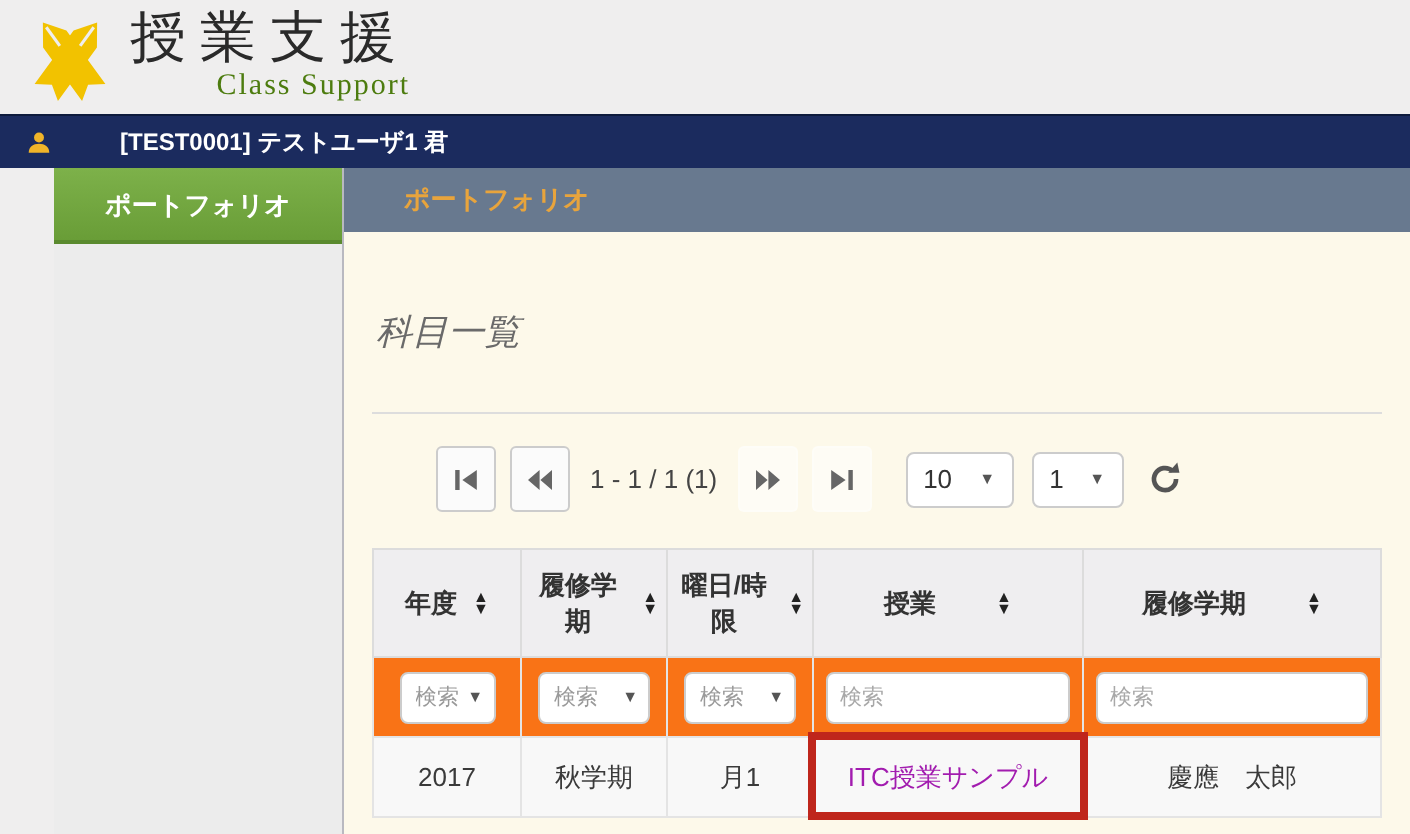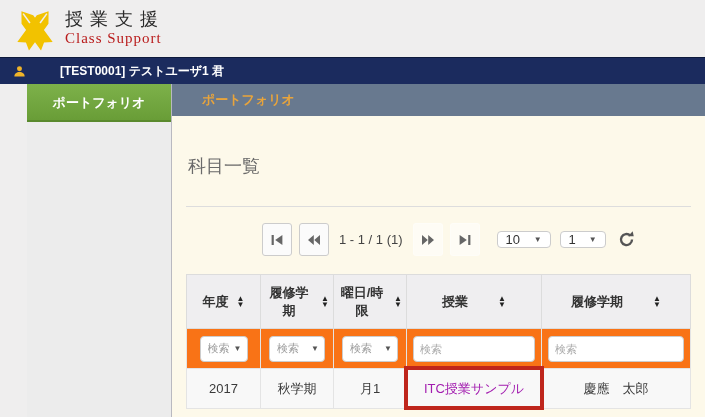--- a/index.html
+++ b/index.html
@@ -5,42 +5,42 @@
   * { margin:0; padding:0; box-sizing:border-box; }
   html,body { width:705px; height:417px; }
   body {
     font-family:"Liberation Sans","DejaVu Sans",sans-serif;
     background:#efeeee; overflow:hidden; position:relative;
   }
   
   .top-band { height:57px; background:#efeeee; display:flex; align-items:center; padding-left:10px; }
   .logo-svg { width:50px; height:50px; flex:0 0 auto; }
   .brand { margin-left:5px; }
-  .brand-title { font-family:"Liberation Serif","DejaVu Serif",serif; font-size:18px; color:#2a2a2a; letter-spacing:7px; line-height:1.05; white-space:nowrap; }
-  .brand-sub { font-family:"Liberation Serif","DejaVu Serif",serif; font-size:15px; color:#b91c1c; letter-spacing:1px; margin-top:1px; }
+  .brand-title { font-family:"Liberation Serif","DejaVu Serif",serif; font-size:28px; color:#2a2a2a; letter-spacing:7px; line-height:1.05; white-space:nowrap; }
+  .brand-sub { font-family:"Liberation Serif","DejaVu Serif",serif; font-size:15px; color:#4d7c0f; letter-spacing:1px; margin-top:1px;text-align:right; }
   
   .user-bar { height:27px; background:#1b2b5e; border-top:1px solid #0d1a3c; display:flex; align-items:center; padding-left:13px; gap:6px; }
   .user-bar .uname { color:#ffffff; font-size:12px; font-weight:bold; white-space:nowrap;padding-left:28px; }
   
   .main { display:flex; height:333px;padding-left:27px; }
   .sidebar { width:154px; background:#ececec; border-right:1px solid #b9b9c0; }
   .side-item { height:38px; line-height:38px; text-align:center; color:#fff; font-weight:bold; font-size:13px;
     background:linear-gradient(#7db14a,#699d37); border-bottom:2px solid #5a8a2e; cursor:pointer; }
   .content { flex:1; background:#fdf9ea; display:flex; flex-direction:column; }
   .content-header { height:32px; line-height:32px; background:#68798f; color:#e8a43c; font-weight:bold; font-size:13px; padding-left:30px; }
   .content-body { padding:0 14px; position:relative; }
-  .page-heading { font-size:18px; font-weight:normal; color:#6a6a6a; margin:38px 0 0 2px; }
+  .page-heading { font-size:18px; font-weight:normal; color:#6a6a6a; margin:38px 0 0 2px;font-style:italic; }
   .divider { border-top:1px solid #dddddd; margin-top:28px; }
   
-  .pagination { display:flex; align-items:center; margin-top:16px; margin-left:76px; }
+  .pagination { display:flex; align-items:center; margin-top:16px; margin-left:32px; }
   .pg-btn { width:30px; height:33px; background:#fbfbfb; border:1px solid #cccccc; border-radius:3px;
     display:flex; align-items:center; justify-content:center; margin-right:7px; cursor:pointer; padding:0; }
   .pg-btn.plain { background:rgba(255,255,255,.5); border:1px solid rgba(255,255,255,.3); }
   .pg-range { font-size:13px; color:#444; margin:0 10px 0 3px; white-space:nowrap; }
-  .select-box { background:#ffffff; border:1px solid #cccccc; border-radius:4px; height:17px;
+  .select-box { background:#ffffff; border:1px solid #cccccc; border-radius:4px; height:28px;
     display:flex; align-items:center; justify-content:space-between; padding:0 8px; cursor:pointer; }
   .select-box .val { font-size:13px; color:#333; }
   .caret { font-size:8px; color:#555; }
   .sb-size { width:54px; margin-left:10px; }
   .sb-page { width:46px; margin-left:9px; }
   .refresh-btn { background:none; border:none; margin-left:12px; padding:0; cursor:pointer; display:flex; }
   
   table.course-table { border-collapse:collapse; margin-top:18px; width:504px; table-layout:fixed; }
   .course-table th { background:#efeef0; border:1px solid #dcdcdc; height:54px; font-size:13px; color:#333; font-weight:bold; padding:0 4px; cursor:pointer; }
   .th-flex { display:flex; align-items:center; justify-content:center; gap:8px; }

